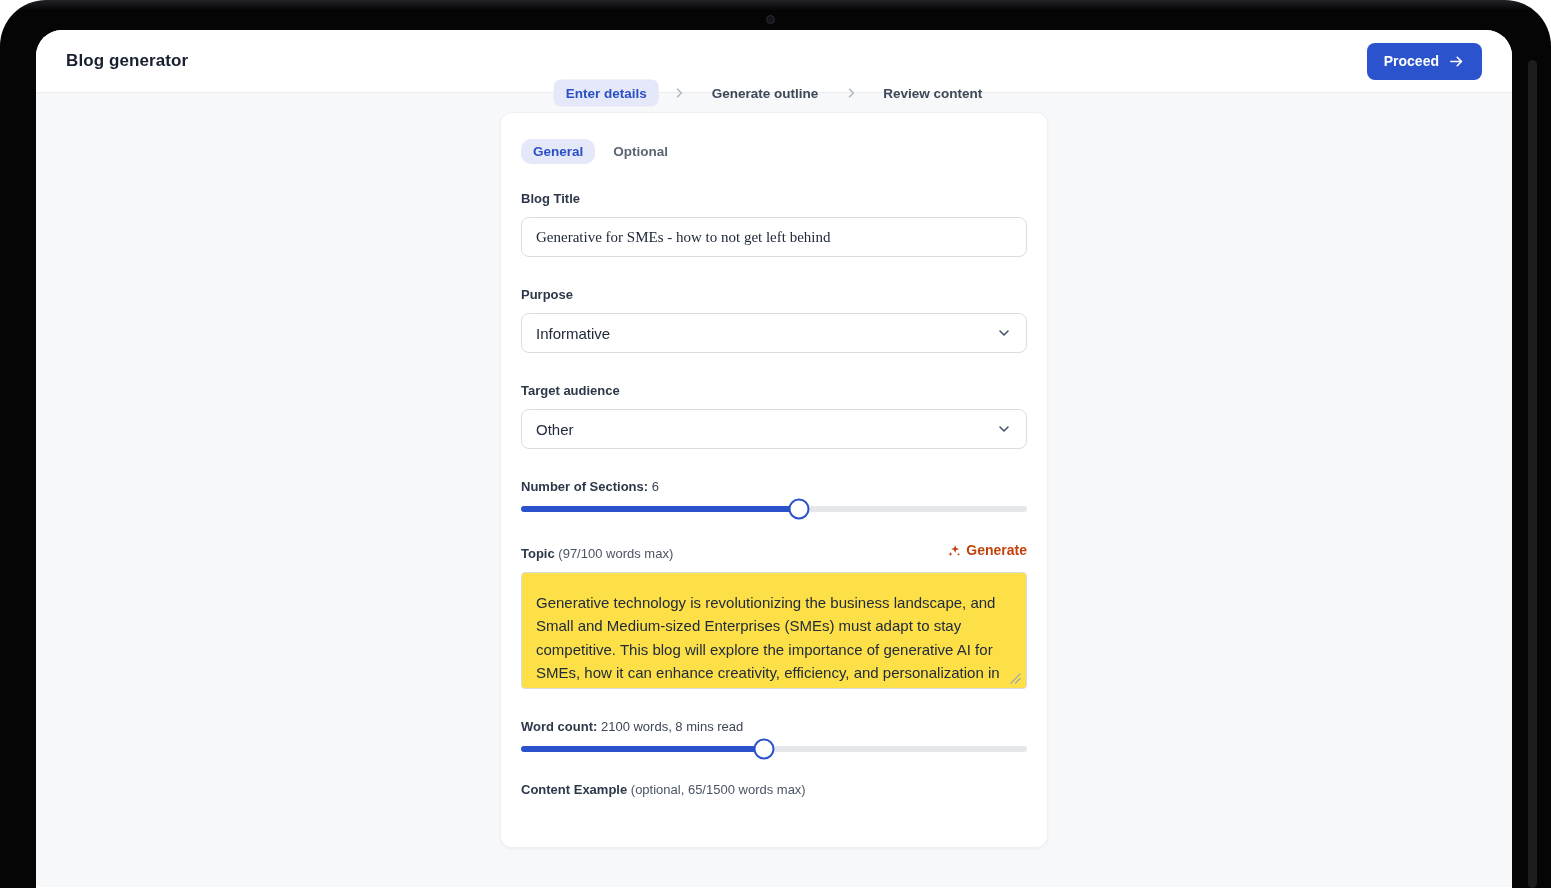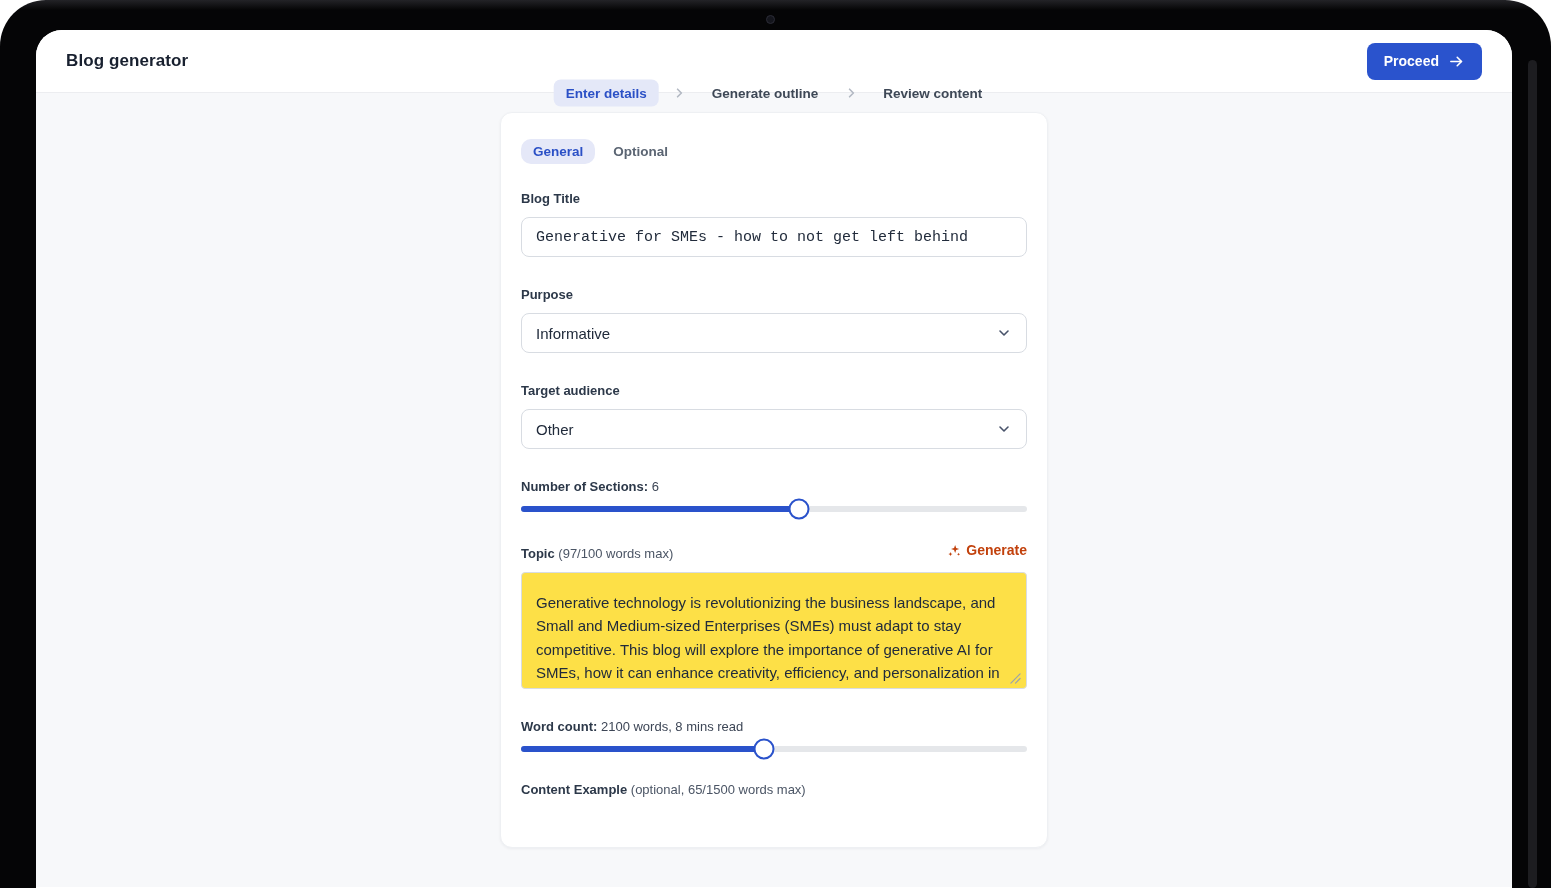--- a/index.html
+++ b/index.html
@@ -42,21 +42,21 @@
   .tab { font-size:13.5px; font-weight:700; color:#5b6573; padding:5px 12px; border-radius:10px; cursor:pointer; }
   .tab.active { color:#2b50c6; background:#e5e8f8; }
 
   .group { margin-bottom:30px; }
   .field-label { font-size:13px; font-weight:700; color:#2c3849; margin-bottom:11px; }
   .field-label .hint { font-weight:400; color:#4b5565; }
   .inline-label { font-size:13px; color:#3d4656; margin-bottom:12px; }
   .inline-label .b { font-weight:700; color:#2c3849; }
 
   .text-input { width:100%; height:40px; border:1px solid #d8dce2; border-radius:8px; background:#fff;
-                padding:0 14px; font-size:15px; color:#212b3b; font-family:Liberation Mono, monospace; outline:none; }
+                padding:0 14px; font-size:15px; color:#212b3b; font-family:Liberation Serif, serif; outline:none; }
   .select { width:100%; height:40px; border:1px solid #d8dce2; border-radius:8px; background:#fff;
             display:flex; align-items:center; justify-content:space-between; padding:4px 14px; cursor:pointer; }
   .select-value { font-size:15px; color:#212b3b; }
   .select .chev { color:#48536a; display:flex; }
 
   .slider-track { position:relative; height:6px; background:#e5e7ea; border-radius:999px; cursor:pointer; }
   .slider-fill { position:absolute; left:0; top:0; bottom:0; background:#2a52cb; border-radius:999px; }
   .slider-thumb { position:absolute; top:50%; width:21px; height:21px; background:#ffffff;
                   border:2.5px solid #2a52cb; border-radius:50%; transform:translate(-50%,-50%); cursor:grab; }
 

